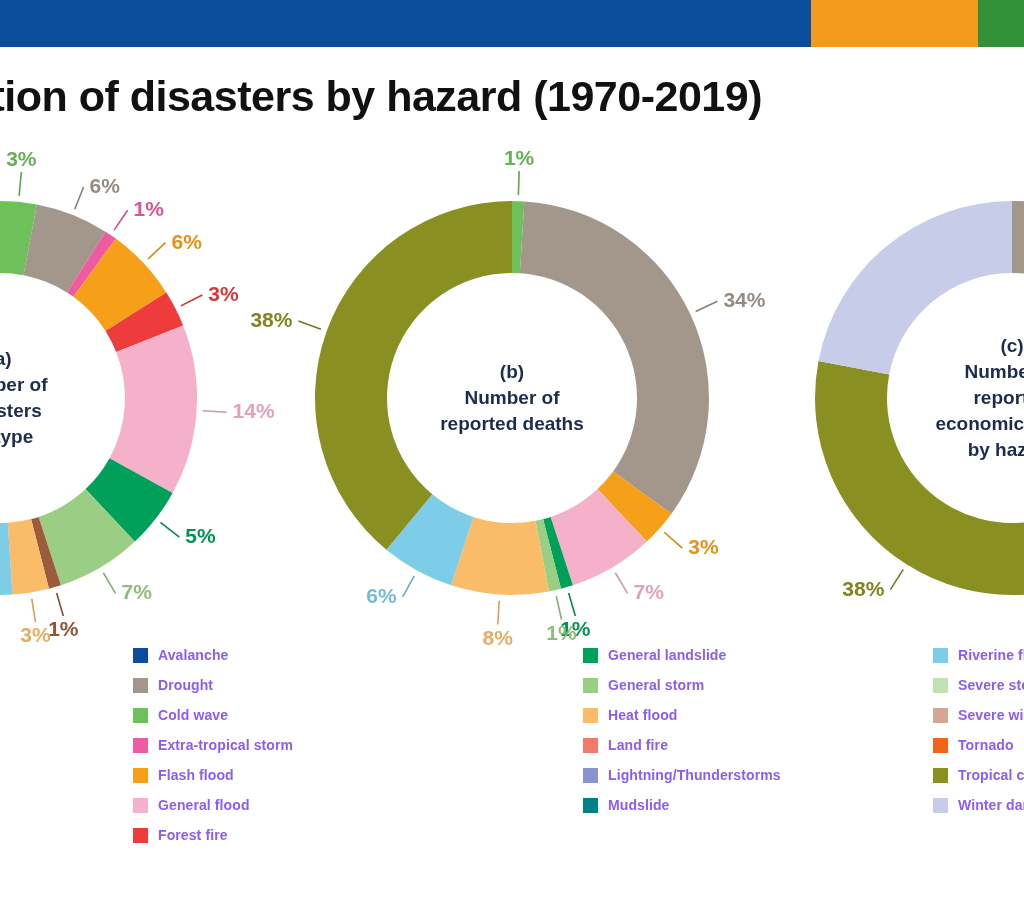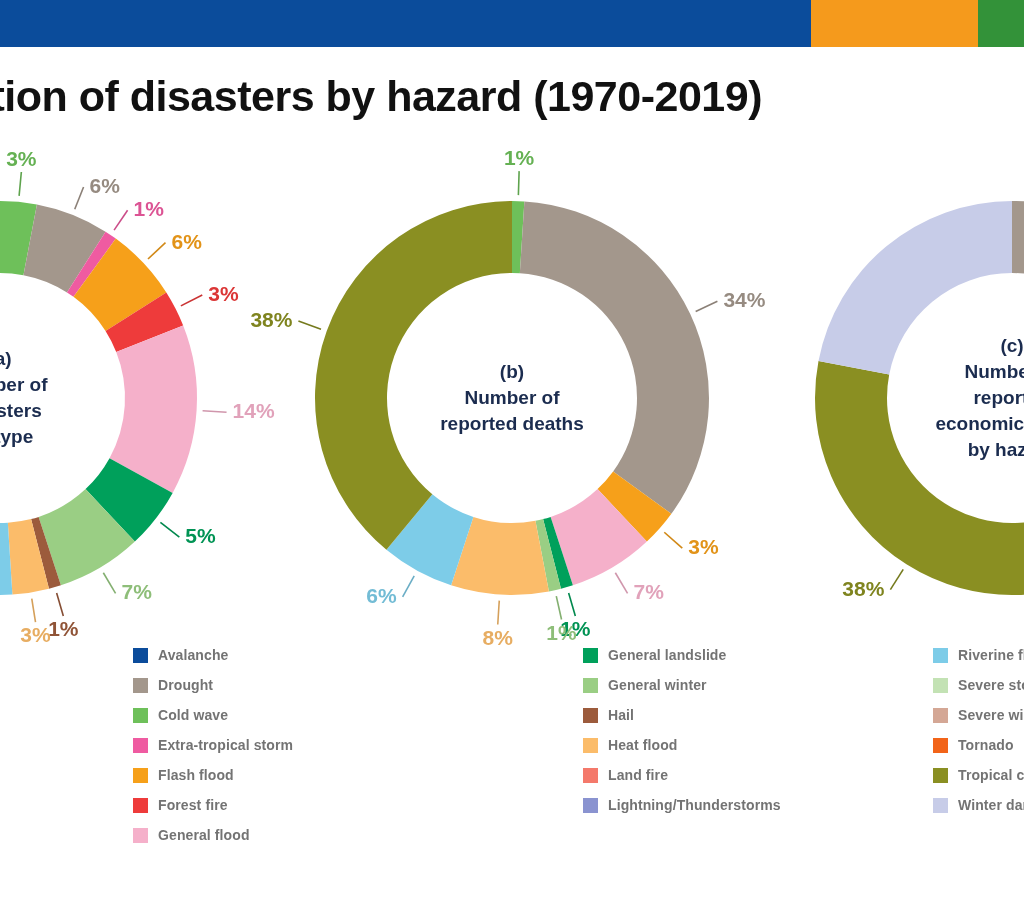--- a/index.html
+++ b/index.html
@@ -37,21 +37,21 @@
     font-size:21px;font-weight:bold;
   }
   .leader{stroke-width:1.6px;fill:none;}
 
   
   #legend{position:absolute;left:0;top:640px;width:1024px;height:260px;}
   .legend-col{position:absolute;top:0;}
   .legend-row{display:flex;align-items:center;height:30px;}
   .swatch{width:15px;height:15px;flex:0 0 15px;margin-right:10px;}
   .legend-text{
-    font-size:14px;color:#737373;font-weight:bold;
+    font-size:14px;color:#8b5cf6;font-weight:bold;
     white-space:nowrap;letter-spacing:.1px;
     font-family:"Liberation Sans","DejaVu Sans",sans-serif;
   }
   #col1{left:133px;}
   #col2{left:583px;text-align:center;}
   #col3{left:933px;}
 </style>
 </head>
 <body>
 
@@ -186,53 +186,53 @@
       </div>
       <div class="legend-row">
         <span class="swatch" style="background: rgb(239, 91, 161);"></span>
         <span class="legend-text">Extra-tropical storm</span>
       </div>
       <div class="legend-row">
         <span class="swatch" style="background: rgb(246, 160, 26);"></span>
         <span class="legend-text">Flash flood</span>
       </div>
       <div class="legend-row">
+        <span class="swatch" style="background: rgb(245, 176, 202);"></span>
+        <span class="legend-text">General flood</span>
+      </div>
+      <div class="legend-row">
         <span class="swatch" style="background: rgb(238, 59, 59);"></span>
         <span class="legend-text">Forest fire</span>
       </div>
-      <div class="legend-row">
-        <span class="swatch" style="background: rgb(245, 176, 202);"></span>
-        <span class="legend-text">General flood</span>
-      </div>
     </div>
   <div class="legend-col" id="col2">
       <div class="legend-row">
         <span class="swatch" style="background: rgb(0, 160, 91);"></span>
         <span class="legend-text">General landslide</span>
       </div>
       <div class="legend-row">
         <span class="swatch" style="background: rgb(154, 206, 132);"></span>
-        <span class="legend-text">General winter</span>
-      </div>
-      <div class="legend-row">
-        <span class="swatch" style="background: rgb(156, 91, 60);"></span>
-        <span class="legend-text">Hail</span>
+        <span class="legend-text">General storm</span>
       </div>
       <div class="legend-row">
         <span class="swatch" style="background: rgb(251, 188, 106);"></span>
         <span class="legend-text">Heat flood</span>
       </div>
       <div class="legend-row">
         <span class="swatch" style="background: rgb(244, 121, 107);"></span>
         <span class="legend-text">Land fire</span>
       </div>
       <div class="legend-row">
         <span class="swatch" style="background: rgb(138, 147, 208);"></span>
         <span class="legend-text">Lightning/Thunderstorms</span>
       </div>
+      <div class="legend-row">
+        <span class="swatch" style="background: rgb(0, 128, 138);"></span>
+        <span class="legend-text">Mudslide</span>
+      </div>
     </div>
   <div class="legend-col" id="col3">
       <div class="legend-row">
         <span class="swatch" style="background: rgb(125, 204, 232);"></span>
         <span class="legend-text">Riverine flood</span>
       </div>
       <div class="legend-row">
         <span class="swatch" style="background: rgb(195, 226, 180);"></span>
         <span class="legend-text">Severe storm</span>
       </div>

